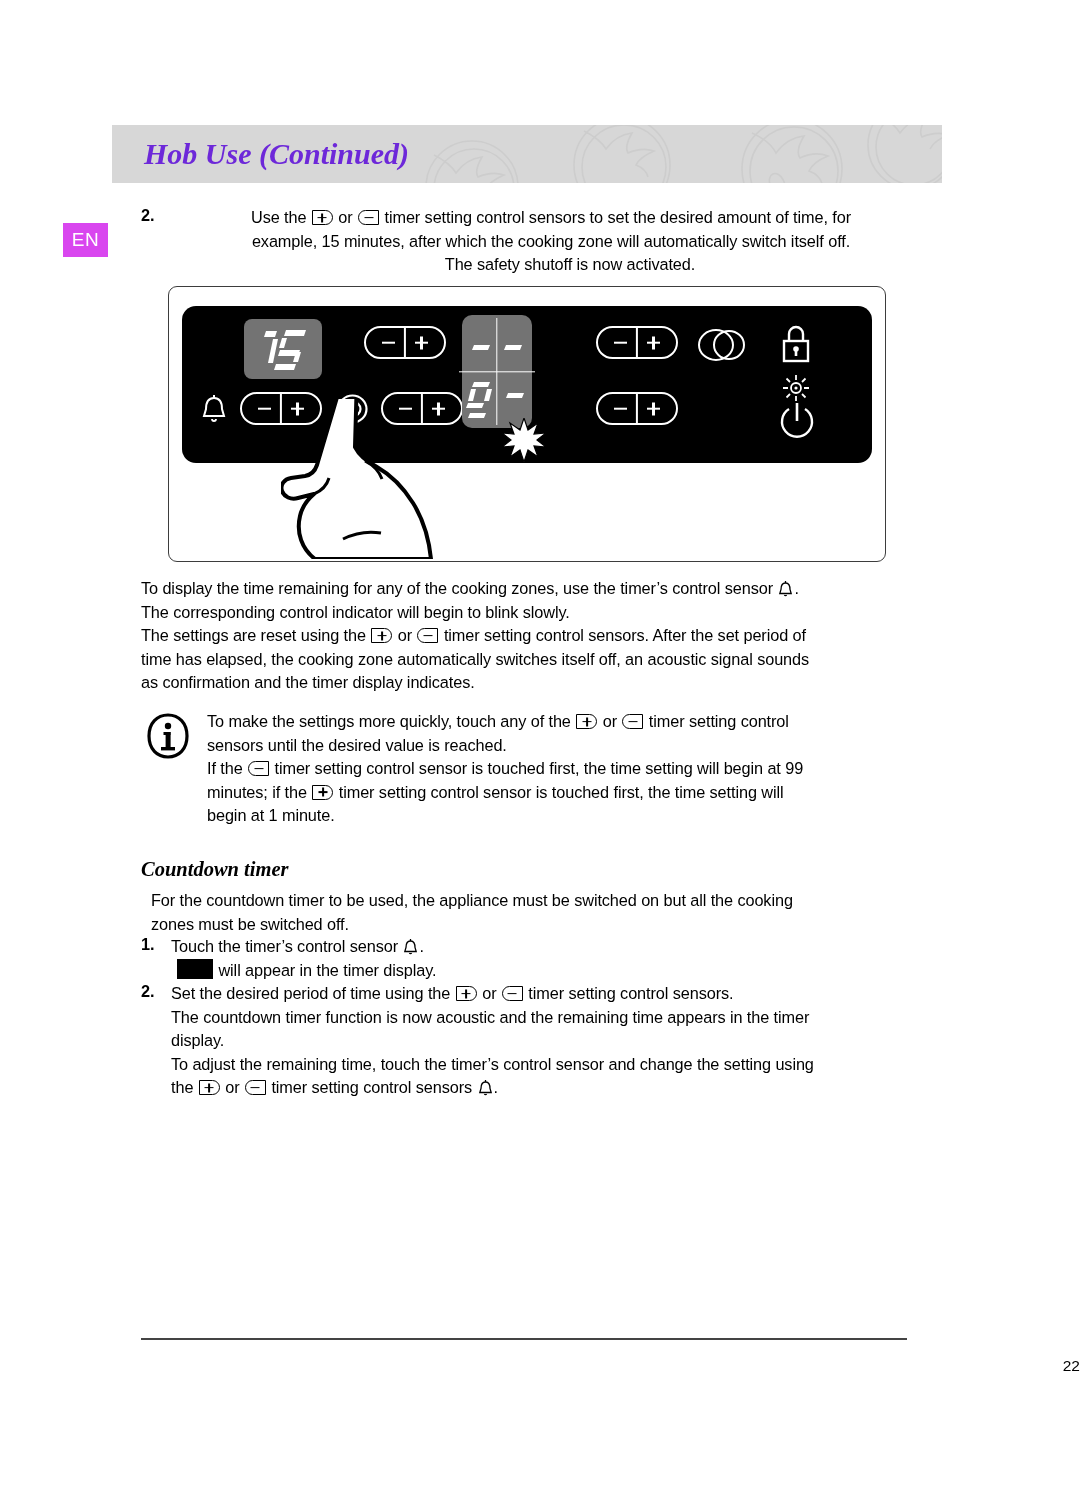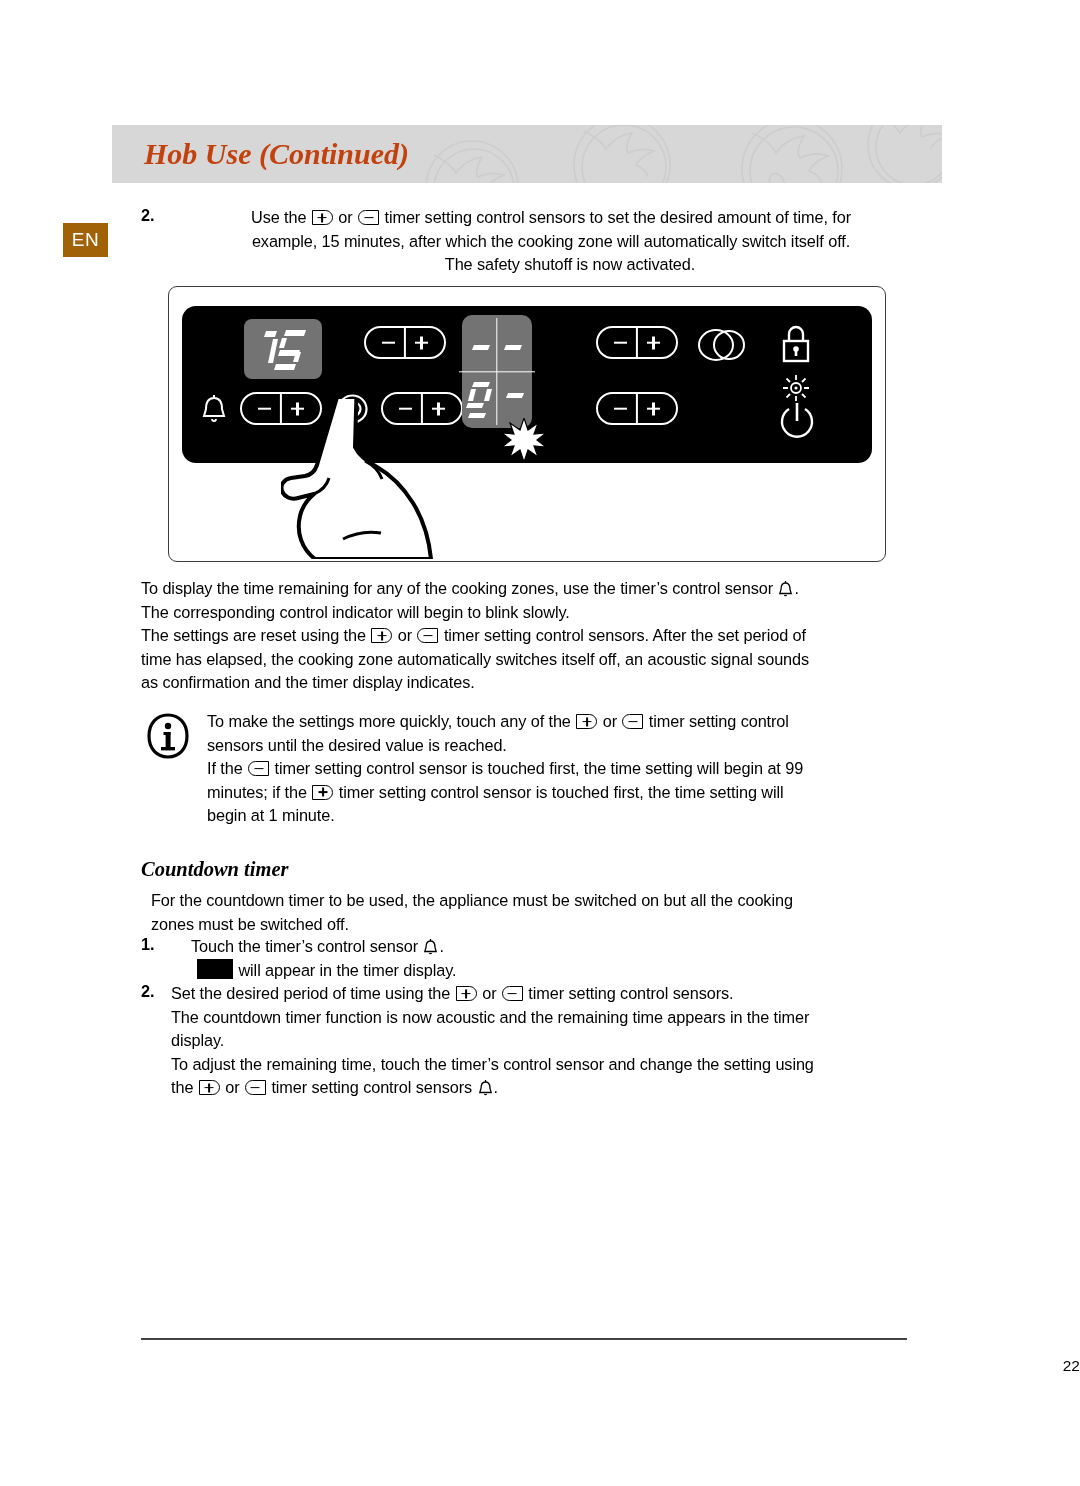--- a/index.html
+++ b/index.html
@@ -16,21 +16,21 @@
     overflow: hidden;
   }
 
   
   .en-badge {
     position: absolute;
     left: 63px;
     top: 223px;
     width: 45px;
     height: 34px;
-    background: #a16207;
+    background: #d946ef;
     color: #ffffff;
     font-size: 19px;
     letter-spacing: 0.5px;
     display: flex;
     align-items: center;
     justify-content: center;
   }
 
   
   .header-band {
@@ -49,21 +49,21 @@
   }
   .header-title {
     position: absolute;
     left: 32px;
     top: 50%;
     transform: translateY(-50%);
     font-family: "Liberation Serif", serif;
     font-style: italic;
     font-weight: bold;
     font-size: 30px;
-    color: #c2410c;
+    color: #6d28d9;
     white-space: nowrap;
   }
 
   
   .body-text {
     position: absolute;
     font-size: 16.3px;
     line-height: 23.5px;
     color: #000;
     letter-spacing: -0.1px;
@@ -496,21 +496,21 @@
 </div>
 
 <div class="section-heading">Countdown timer</div>
 
 <div class="body-text" style="left:151px; top:889px; width:790px;">
   <span style="display:block;">For the countdown timer to be used, the appliance must be switched on but all the cooking</span>
   <span style="display:block;">zones must be switched off.</span>
 </div>
 
 <div class="num-marker" style="left:141px; top:935px;">1.</div>
-<div class="body-text" style="left:171px; top:935px; width:760px;margin-left:20px;">
+<div class="body-text" style="left:171px; top:935px; width:760px;">
   <span>Touch the timer’s control sensor</span>
   <svg class="ig ig-bell" viewBox="0 0 15 17">
     <path d="M7.5 3 C4 3 3 6 3 9.5 L1.8 13.5 L13.2 13.5 L12 9.5 C12 6 11 3 7.5 3 Z" fill="none" stroke="#000" stroke-width="1.3"></path>
     <line x1="7.5" y1="1" x2="7.5" y2="3" stroke="#000" stroke-width="1.3"></line>
     <path d="M6.4 15 a1.2 1.2 0 0 0 2.2 0" fill="none" stroke="#000" stroke-width="1.2"></path>
   </svg><span>.</span>
   <span style="display:block; padding-left:5px;">
     <span class="ig ig-blackbox"></span>
     <span>will appear in the timer display.</span>
   </span>

